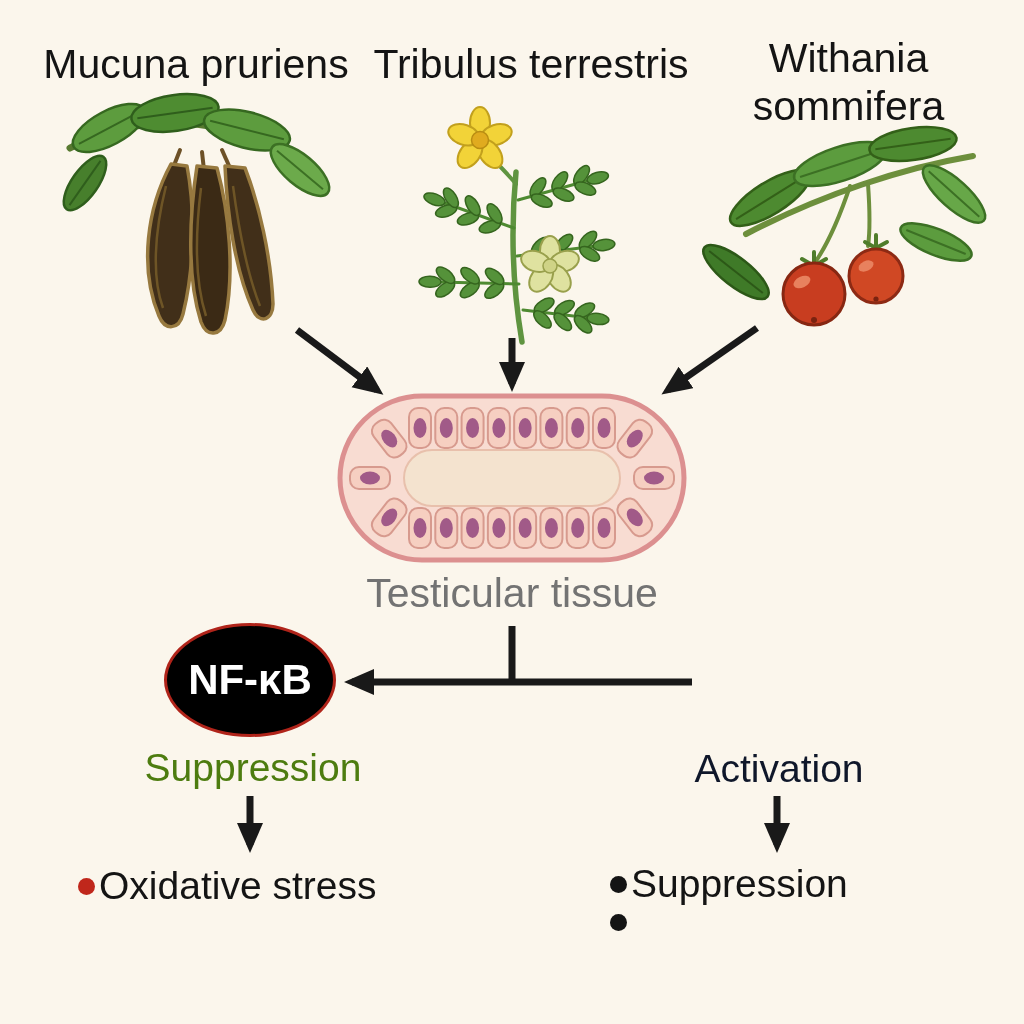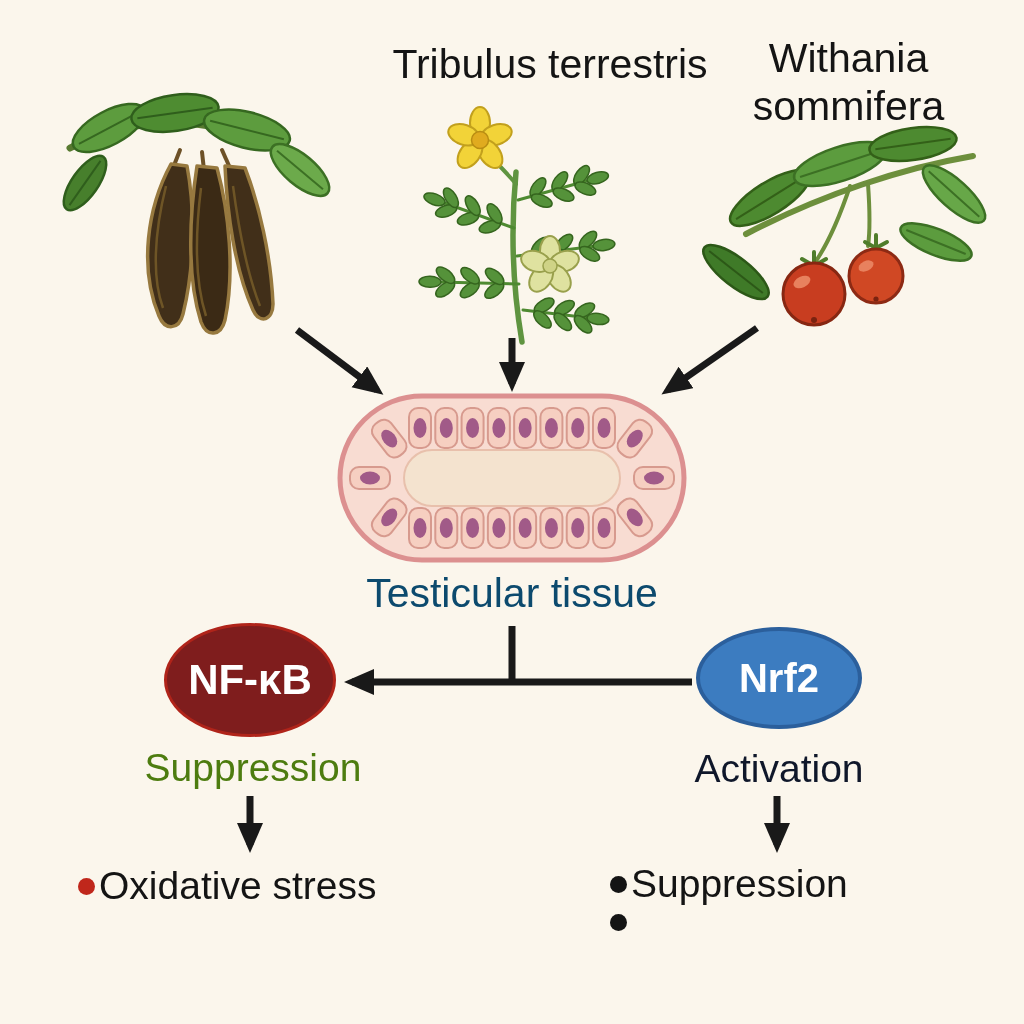--- a/index.html
+++ b/index.html
@@ -16,33 +16,33 @@
   }
   .plant-label {
     position:absolute;
     font-size:41px;
     font-weight:500;
     text-align:center;
     line-height:1.18;
     color:#141414;
   }
   #label-mucuna   { left:21px;  top:40px;  width:350px; }
-  #label-tribulus { left:365px; top:40px;  width:370px; }
+  #label-tribulus { left:346px; top:40px;  width:370px; }
   #label-withania { left:716px; top:34px;  width:265px; }
 
   .plant-art { position:absolute; }
   #art-mucuna   { left:52px;  top:86px;  width:290px; height:265px; }
   #art-tribulus { left:392px; top:90px;  width:250px; height:255px; }
   #art-withania { left:698px; top:116px; width:295px; height:235px; }
 
   #art-tissue { position:absolute; left:332px; top:388px; width:360px; height:180px; }
 
   #tissue-label {
     position:absolute; left:312px; top:570px; width:400px;
-    font-size:41px; font-weight:500; text-align:center; color:#0c4a6e;
+    font-size:41px; font-weight:500; text-align:center; color:#737373;
   }
 
   #arrow-layer {
     position:absolute; left:0; top:0; width:1024px; height:1024px;
     pointer-events:none;
   }
 
   .node {
     position:absolute;
     border-radius:50%;
@@ -72,20 +72,21 @@
   }
   #row-oxidative    { left:78px;  top:864px; }
   #row-testosterone { left:610px; top:862px; }
   #row-sexual       { left:610px; top:914px; }
 </style>
 </head>
 <body>
 
 <div id="canvas" style="background: rgb(251, 246, 236);">
 
+  <div class="plant-label" id="label-mucuna">Mucuna pruriens</div>
   <div class="plant-label" id="label-tribulus">Tribulus terrestris</div>
   <div class="plant-label" id="label-withania">Withania sommifera</div>
 
   <svg class="plant-art" id="art-mucuna" viewBox="0 0 290 265">
     <path d="M18,62 C80,30 160,24 250,72" stroke="#587a30" stroke-width="7" fill="none" stroke-linecap="round"></path>
     <g stroke-width="2.5">
       <g transform="translate(57,42) rotate(-28)">
           <ellipse rx="40" ry="17" fill="#5d9c3e" stroke="#366820"></ellipse>
           <line x1="-34" y1="0" x2="34" y2="0" stroke="#366820" stroke-width="2"></line>
         </g>
@@ -335,25 +336,22 @@
     </defs>
     <path d="M297,330 L377,390" stroke="#191919" stroke-width="7" fill="none" marker-end="url(#ah)"></path>
     <path d="M512,338 L512,384" stroke="#191919" stroke-width="7" fill="none" marker-end="url(#ah)"></path>
     <path d="M757,328 L668,390" stroke="#191919" stroke-width="7" fill="none" marker-end="url(#ah)"></path>
     <path d="M512,626 L512,682" stroke="#191919" stroke-width="7" fill="none"></path>
     <path d="M692,682 L352,682" stroke="#191919" stroke-width="7" fill="none" marker-end="url(#ah)"></path>
     <path d="M250,796 L250,845" stroke="#191919" stroke-width="7" fill="none" marker-end="url(#ah)"></path>
     <path d="M777,796 L777,845" stroke="#191919" stroke-width="7" fill="none" marker-end="url(#ah)"></path>
   </svg>
 
-  <div class="node" id="node-nfkb" style="background: #7f1d1d;">
+  <div class="node" id="node-nfkb" style="background: #000000;">
     <span>NF-κB</span>
-  </div>
-  <div class="node" id="node-nrf2" style="background: rgb(60, 124, 192);">
-    <span>Nrf2</span>
   </div>
 
   <div class="state-label" id="state-suppression" style="color: #4d7c0f;">Suppression</div>
   <div class="state-label" id="state-activation" style="color: #0f172a;">Activation</div>
 
   <div class="outcome-row" id="row-oxidative">
     <span class="bullet" style="background: rgb(192, 39, 27);"></span>
     <span>Oxidative stress</span>
   </div>
   <div class="outcome-row" id="row-testosterone">

